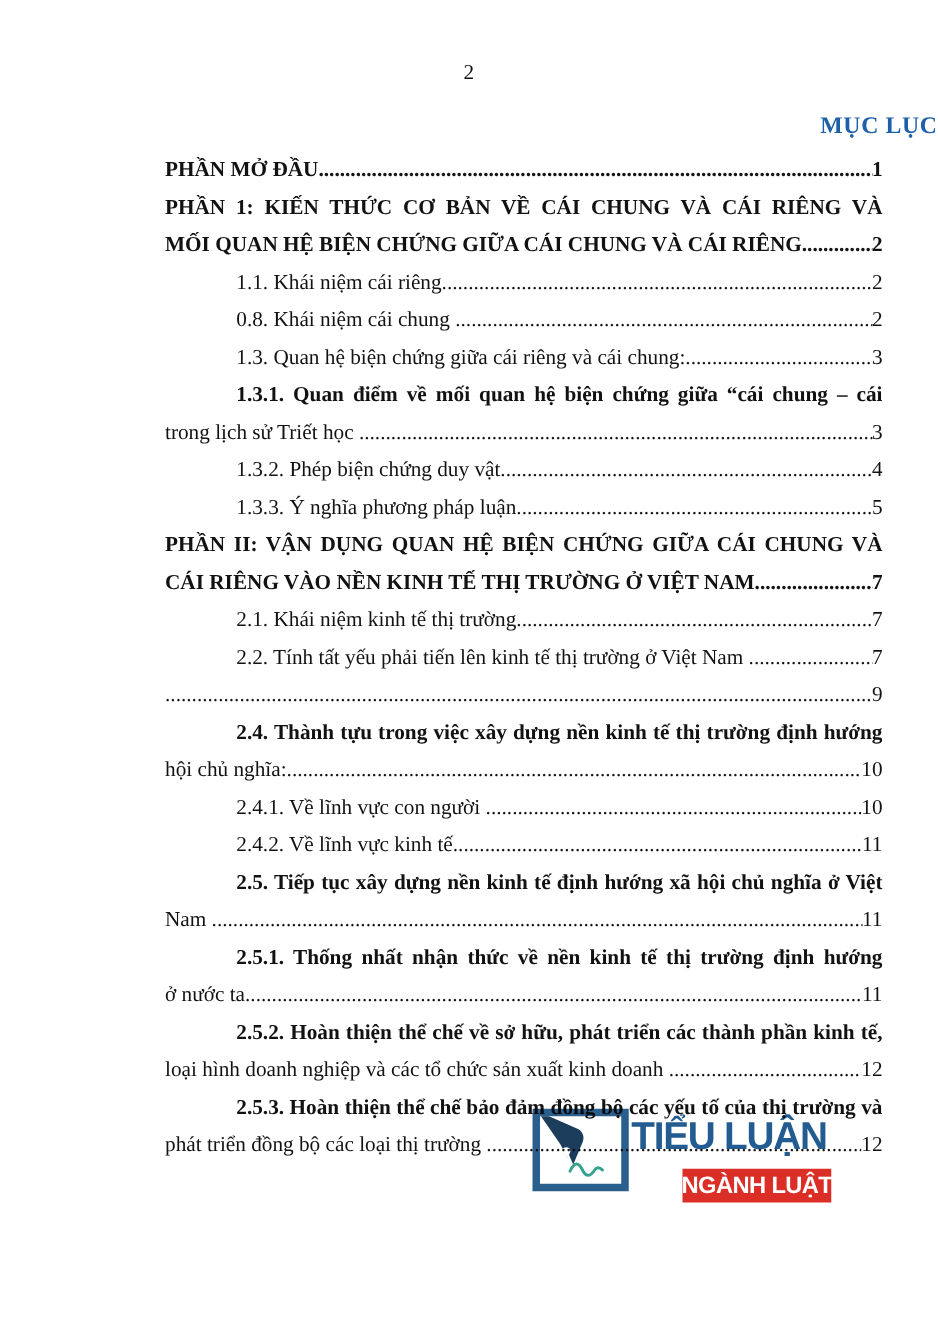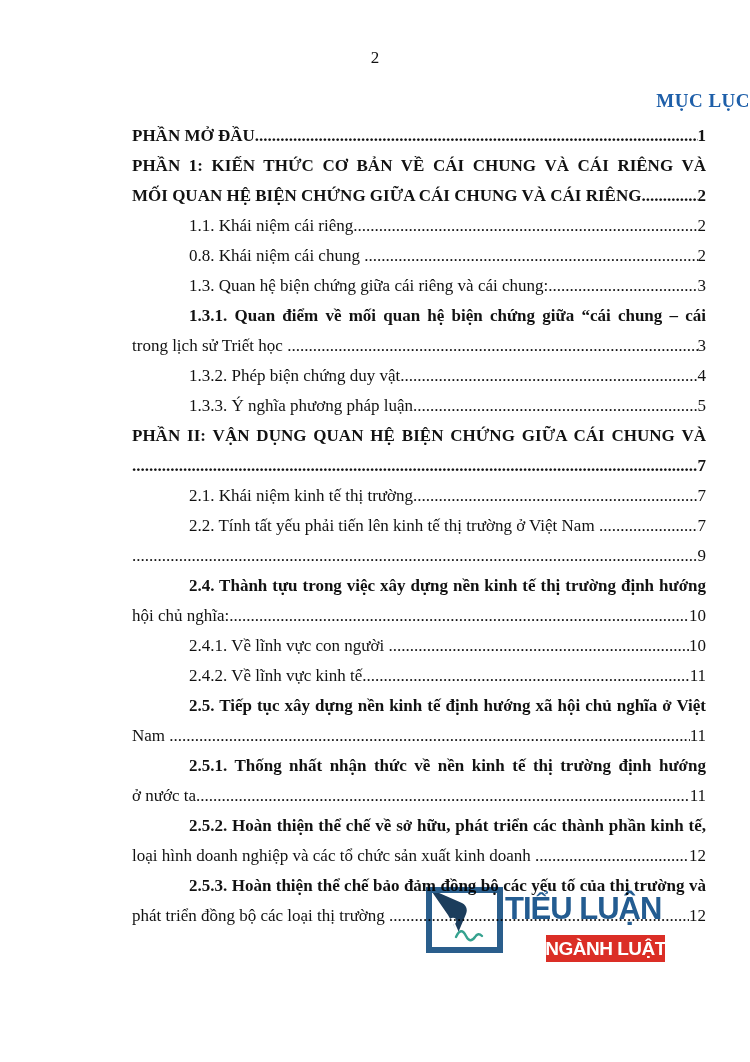--- a/index.html
+++ b/index.html
@@ -126,20 +126,21 @@
         <span class="leader"></span>
         <span class="pg">4</span>
       </div>
       <div class="row ind flexr">
         <span class="t">1.3.3. Ý nghĩa phương pháp luận</span>
         <span class="leader"></span>
         <span class="pg">5</span>
       </div>
       <div class="row b just">PHẦN II: VẬN DỤNG QUAN HỆ BIỆN CHỨNG GIỮA CÁI CHUNG VÀ</div>
       <div class="row b flexr">
+        <span class="t">CÁI RIÊNG VÀO NỀN KINH TẾ THỊ TRƯỜNG Ở VIỆT NAM</span>
         <span class="leader"></span>
         <span class="pg">7</span>
       </div>
       <div class="row ind flexr">
         <span class="t">2.1. Khái niệm kinh tế thị trường</span>
         <span class="leader"></span>
         <span class="pg">7</span>
       </div>
       <div class="row ind flexr">
         <span class="t">2.2. Tính tất yếu phải tiến lên kinh tế thị trường ở Việt Nam </span>

